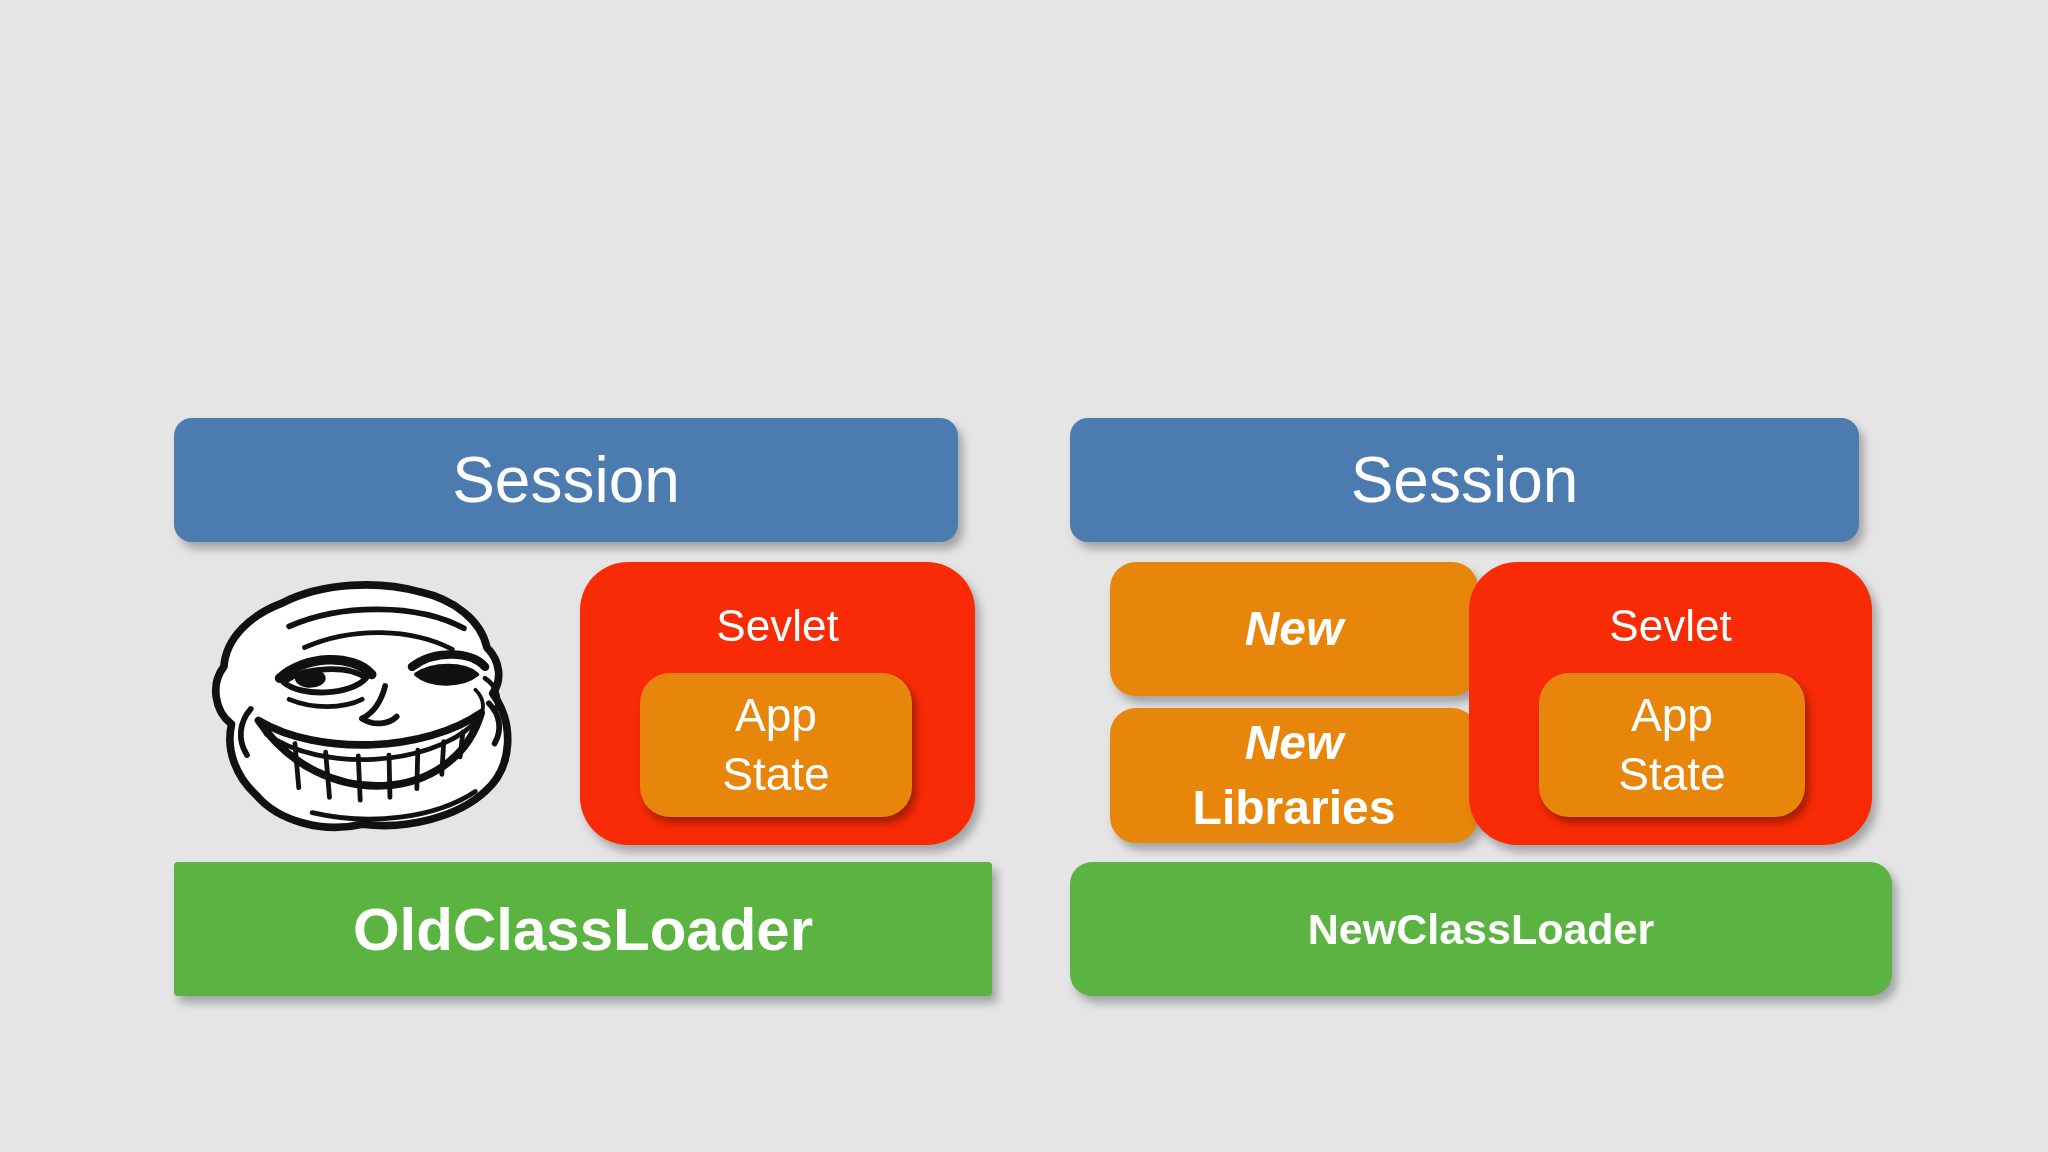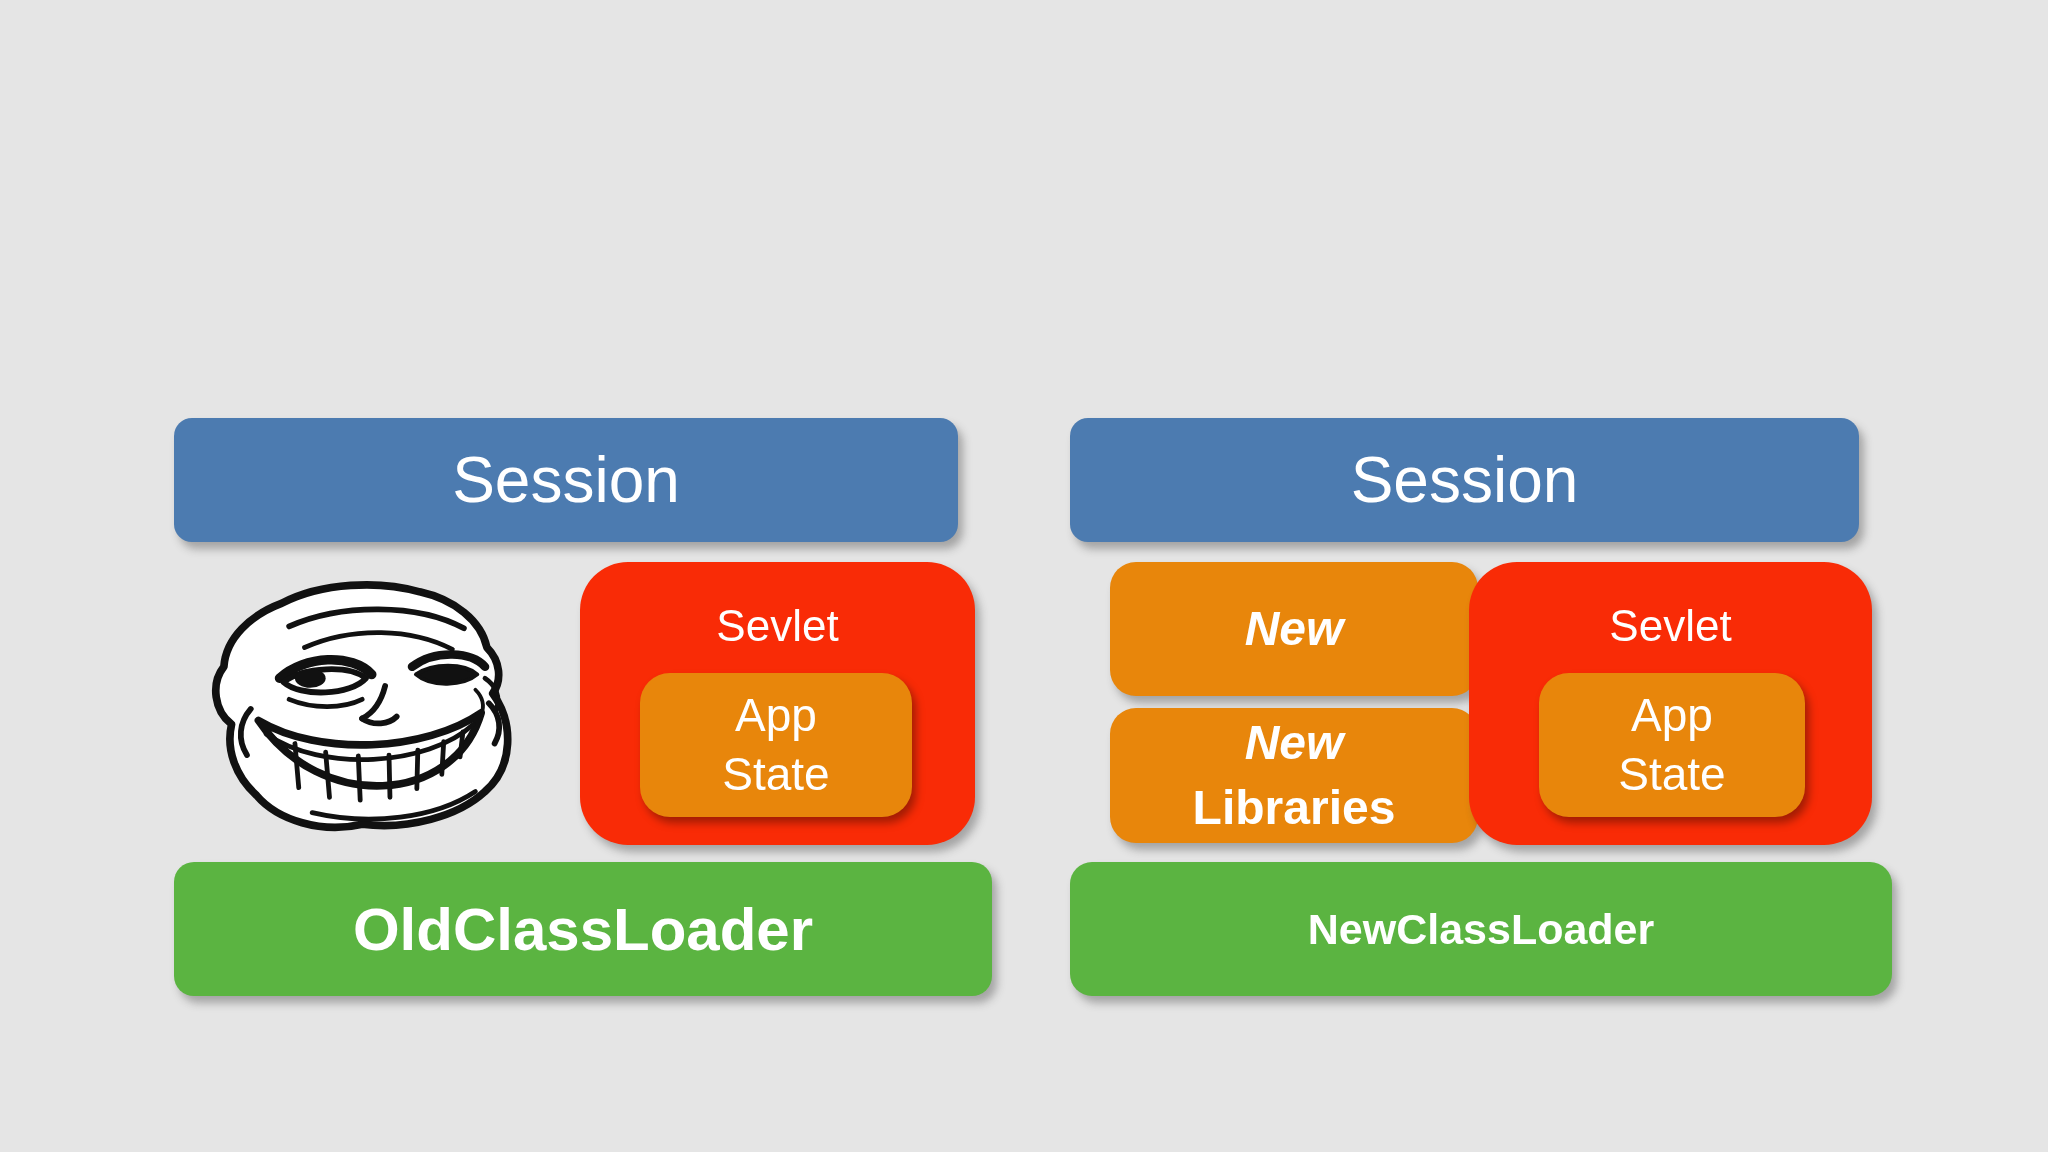--- a/index.html
+++ b/index.html
@@ -50,21 +50,21 @@
   }
   .app-state-left {
     left: 640px; top: 673px; width: 272px; height: 144px;
     background: #E8860B; border-radius: 30px;
     font-size: 46px; line-height: 1.28;
     box-shadow: 4px 6px 9px rgba(0,0,0,0.35);
     flex-direction: column;
   }
   .loader-left {
     left: 174px; top: 862px; width: 818px; height: 134px;
-    background: #5BB441; border-radius: 20px;
+    background: #5BB441; border-radius: 4px;
     font-size: 60px; font-weight: 700;
   }
 
   
   .session-right {
     left: 1070px; top: 418px; width: 789px; height: 124px;
     background: #4C7BB0; border-radius: 18px;
     font-size: 64px; font-weight: 400;
   }
   .new-box {

